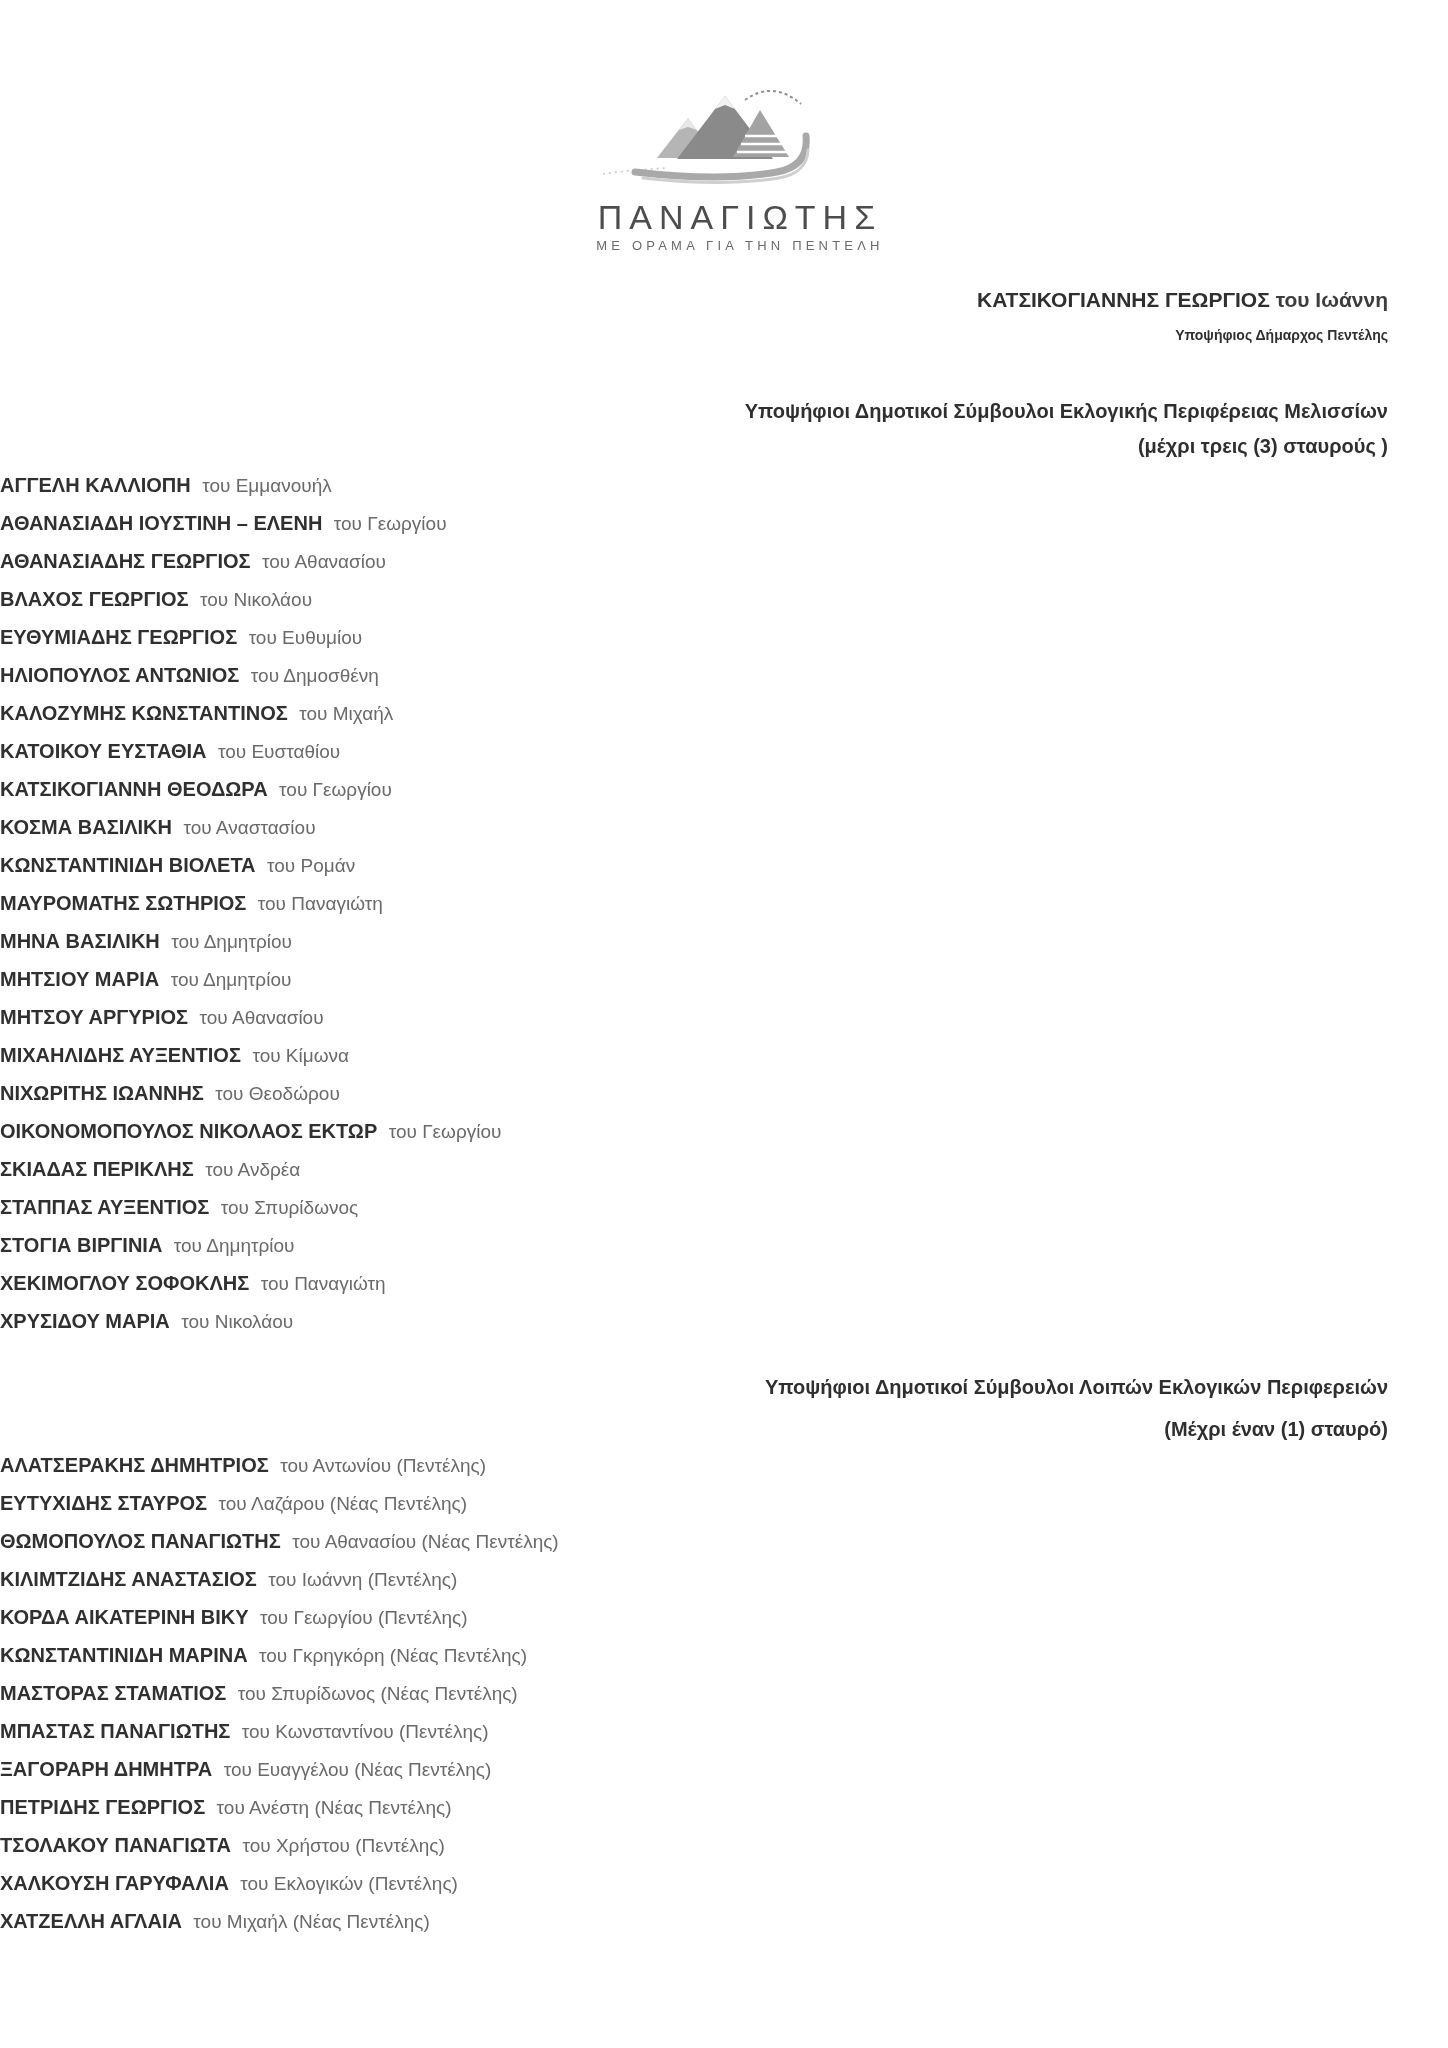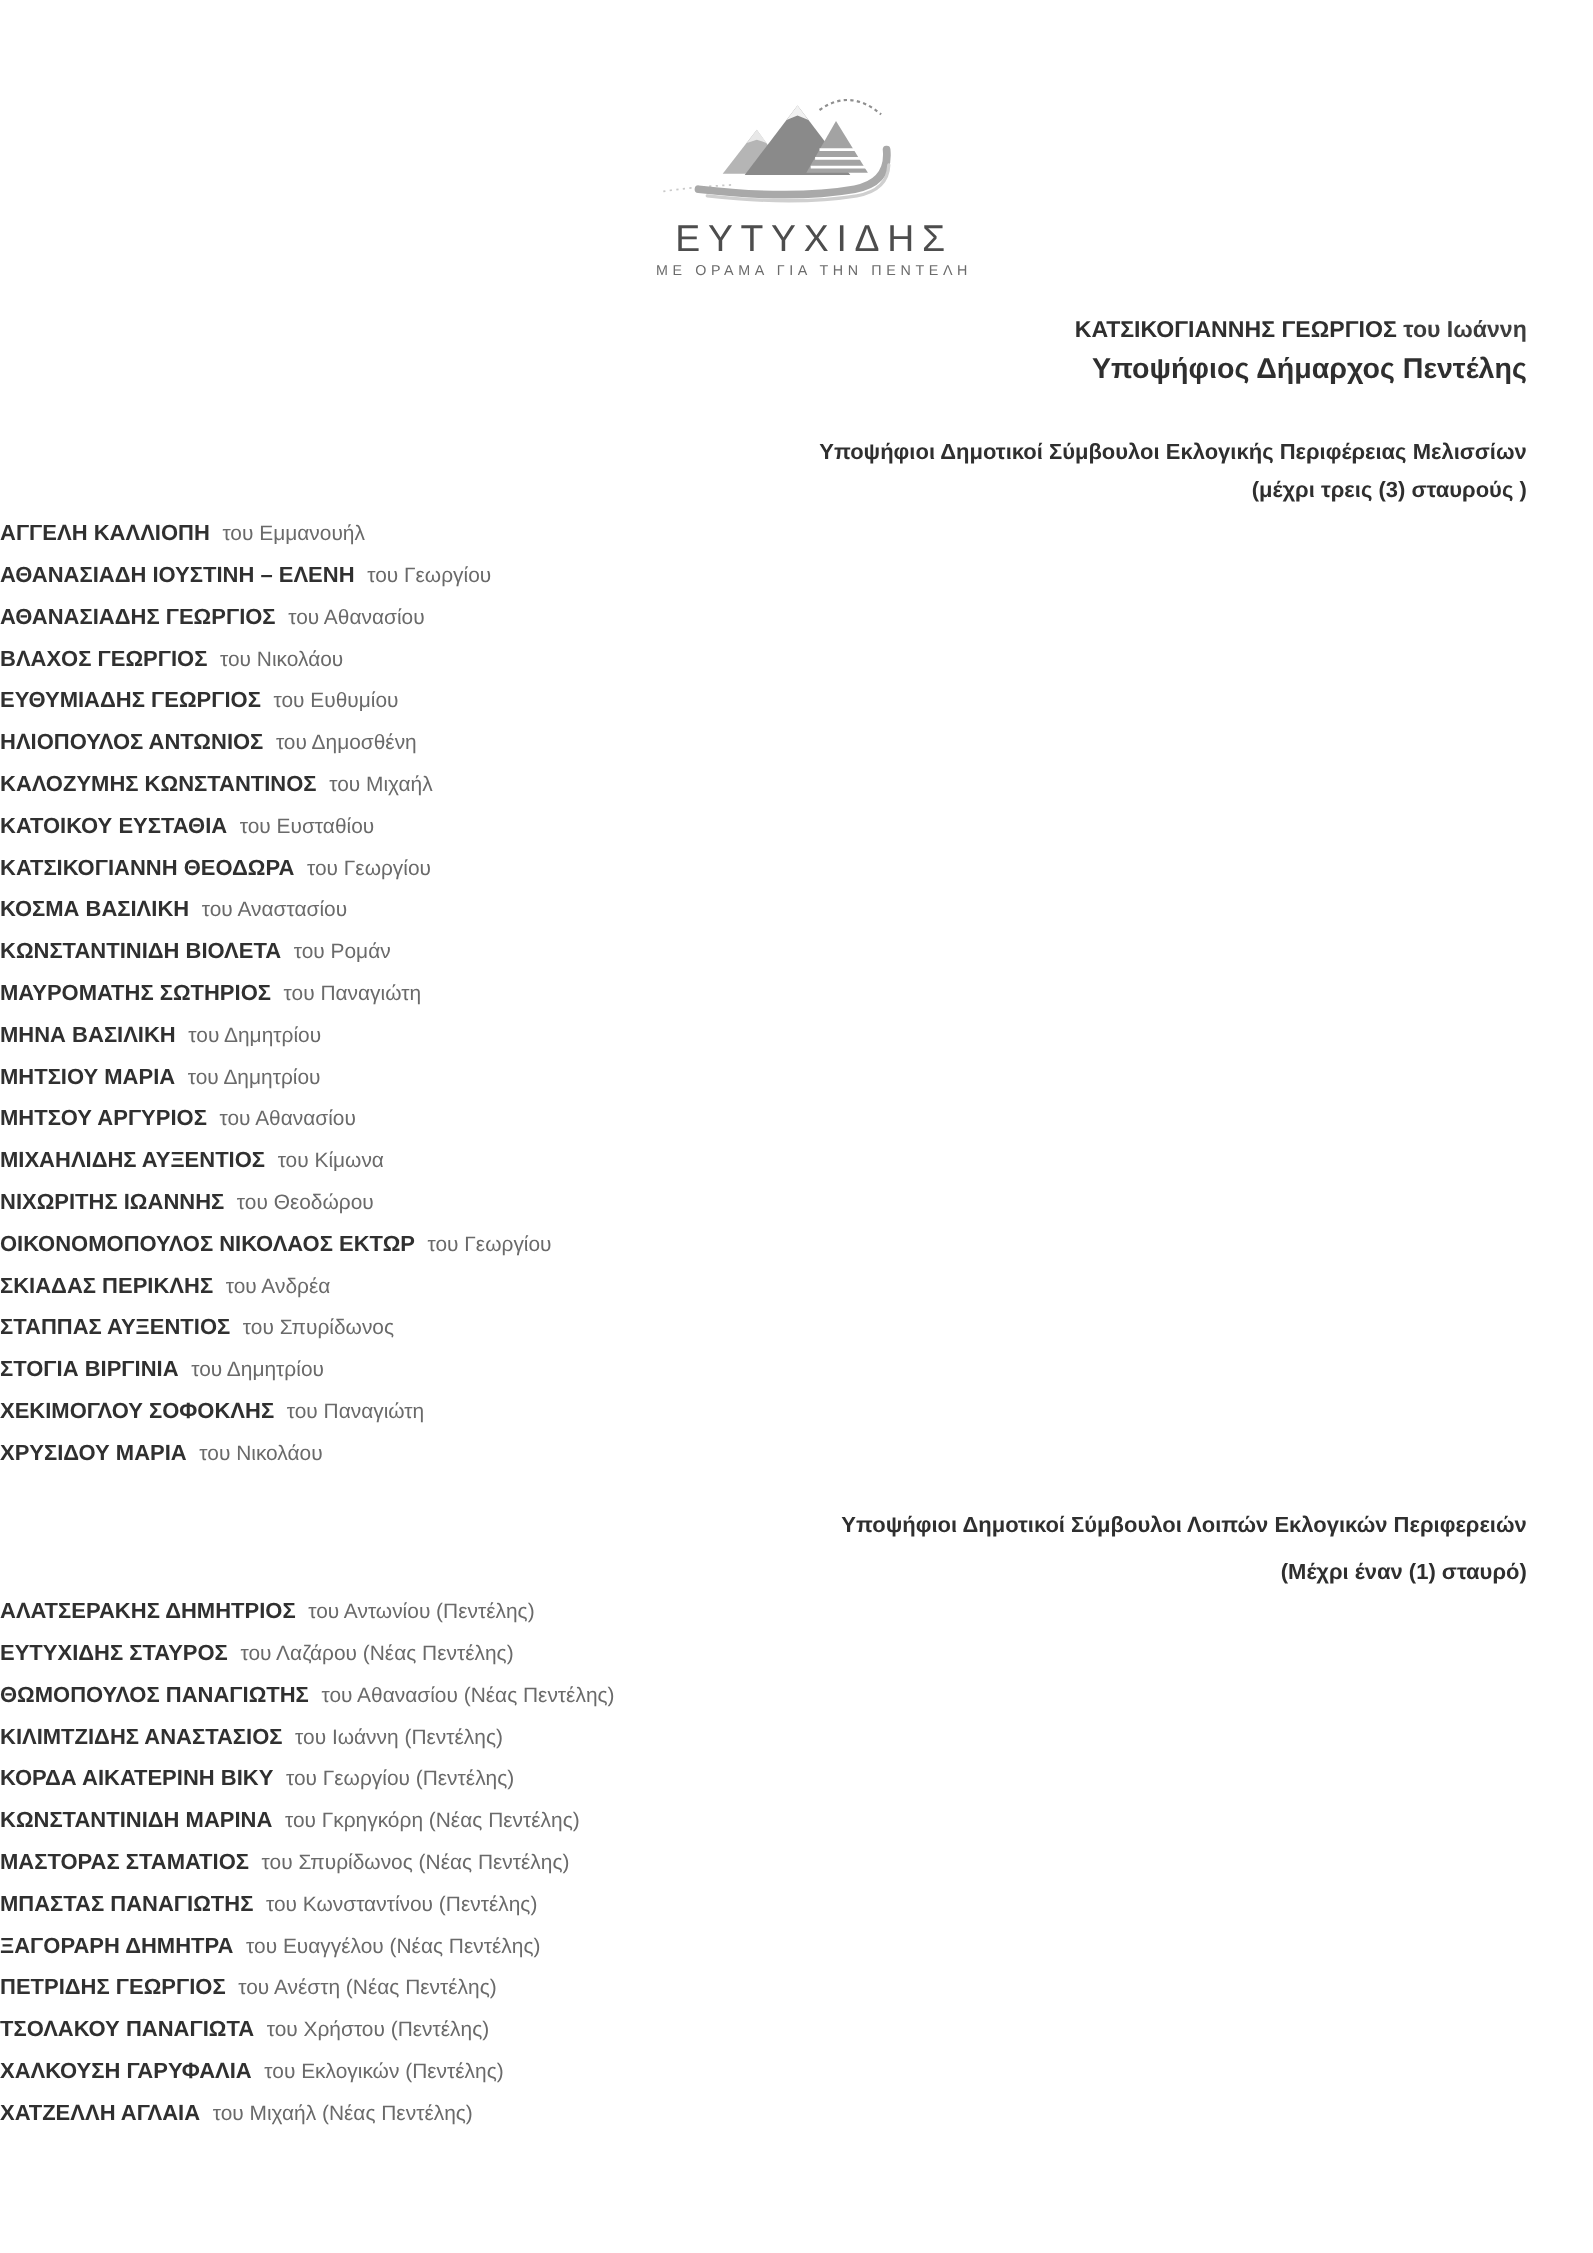--- a/index.html
+++ b/index.html
@@ -28,21 +28,21 @@
   }
   .logo-tagline{
     margin-top:2px;
     font-size:13px;letter-spacing:4.2px;
     color:#6b6b6b;line-height:16px;white-space:nowrap;
   }
 
   
   .header-line1{margin-top:34px;font-size:21px;line-height:24px;font-weight:bold;color:#2f2f2f;}
   .header-line1 .pat{color:#3d3d3d;}
-  .header-line2{margin-top:11px;font-size:26px;line-height:24px;font-weight:bold;color:#2f2f2f;}
+  .header-line2{margin-top:11px;font-size:14px;line-height:24px;font-weight:bold;color:#2f2f2f;}
 
   
   .section-title{font-size:20px;line-height:24px;font-weight:bold;color:#2f2f2f;}
   .section-subtitle{margin-top:11px;font-size:20px;line-height:24px;font-weight:bold;color:#2f2f2f;}
   .s1-title{margin-top:52px;}
   .s2-title{margin-top:42px;}
   .s2-subtitle{margin-top:18px;}
 
   
   .candidate-list{}
@@ -71,21 +71,21 @@
       <polygon points="82,81 130,18 178,81" fill="#8a8a8a"></polygon>
       <polygon points="120,31 130,18 140,31 130,27" fill="#f2f2f2"></polygon>
 
       <polygon points="138,79 165,32 194,79" fill="#a3a3a3"></polygon>
       <line x1="150" y1="58" x2="186" y2="58" stroke="#ffffff" stroke-width="2.5"></line>
       <line x1="146" y1="66" x2="190" y2="66" stroke="#ffffff" stroke-width="2.5"></line>
       <line x1="142" y1="74" x2="193" y2="74" stroke="#ffffff" stroke-width="2.5"></line>
 
       <path d="M150,22 Q 178,2 206,26" fill="none" stroke="#8f8f8f" stroke-width="2" stroke-dasharray="3 3"></path>
     </svg>
-    <div class="logo-brand">ΕΥΤΥΧΙΔΗΣ</div>
+    <div class="logo-brand">ΠΑΝΑΓΙΩΤΗΣ</div>
     <div class="logo-tagline">ΜΕ ΟΡΑΜΑ ΓΙΑ ΤΗΝ ΠΕΝΤΕΛΗ</div>
   </div>
 
   <div class="centered header-line1">
     <span>ΚΑΤΣΙΚΟΓΙΑΝΝΗΣ ΓΕΩΡΓΙΟΣ</span>
     <span class="pat">του Ιωάννη</span>
   </div>
   <div class="centered header-line2">Υποψήφιος Δήμαρχος Πεντέλης</div>
 
   <div class="centered section-title s1-title">Υποψήφιοι Δημοτικοί Σύμβουλοι Εκλογικής Περιφέρειας Μελισσίων</div>

